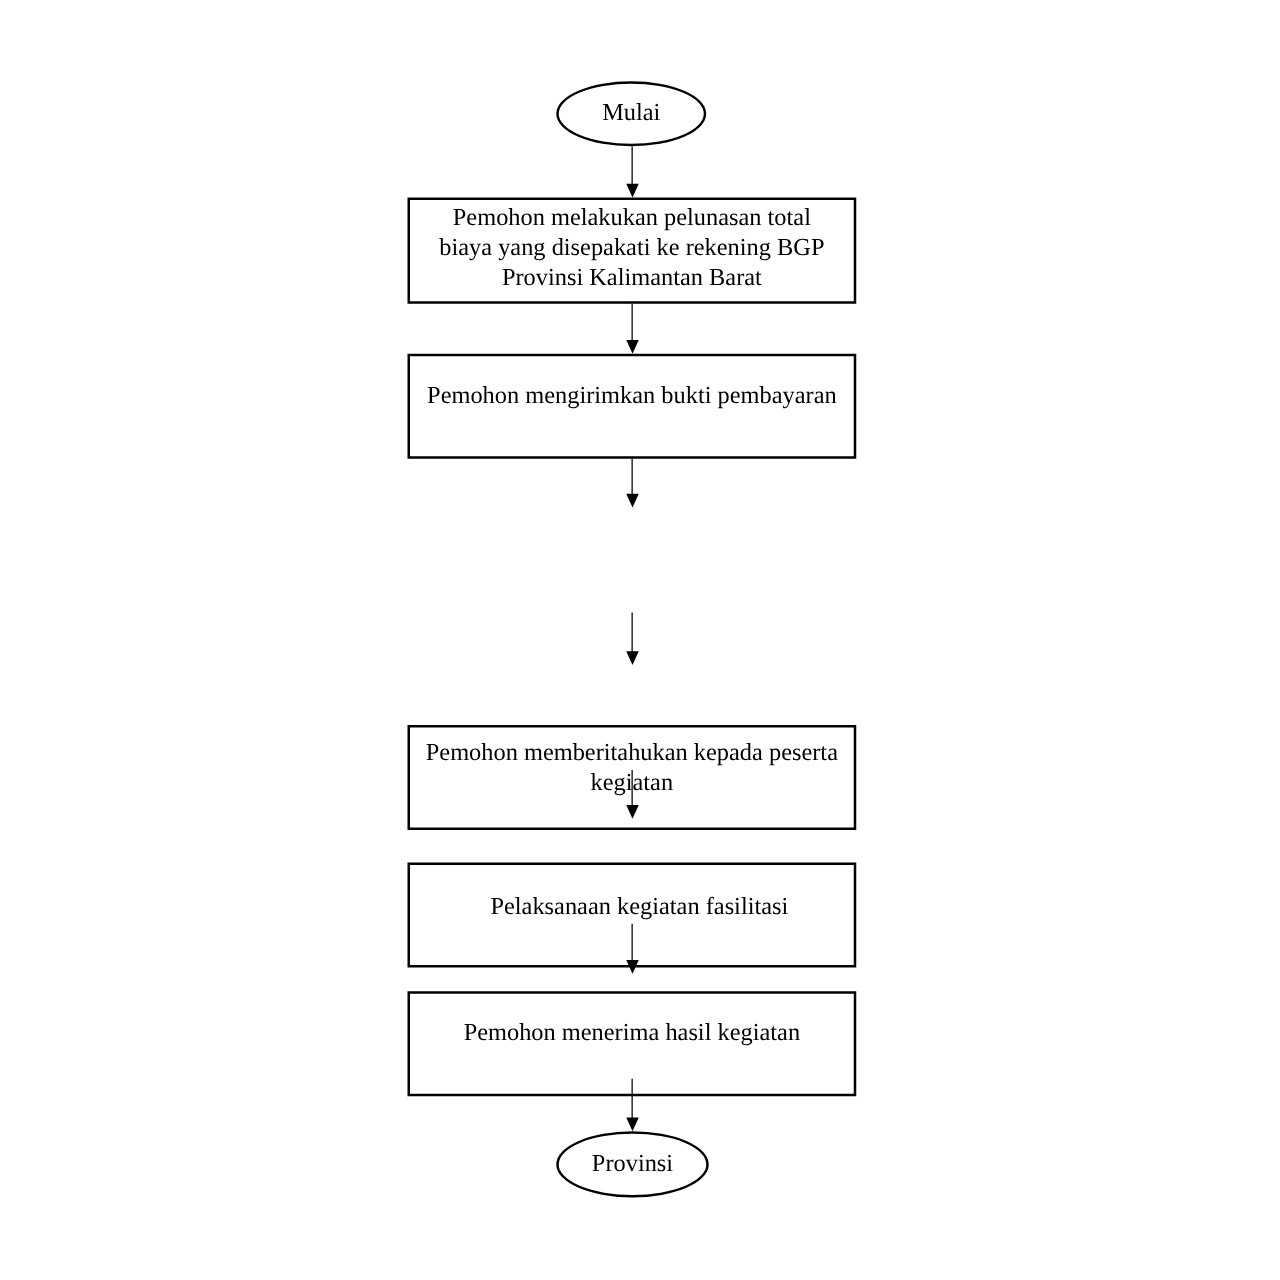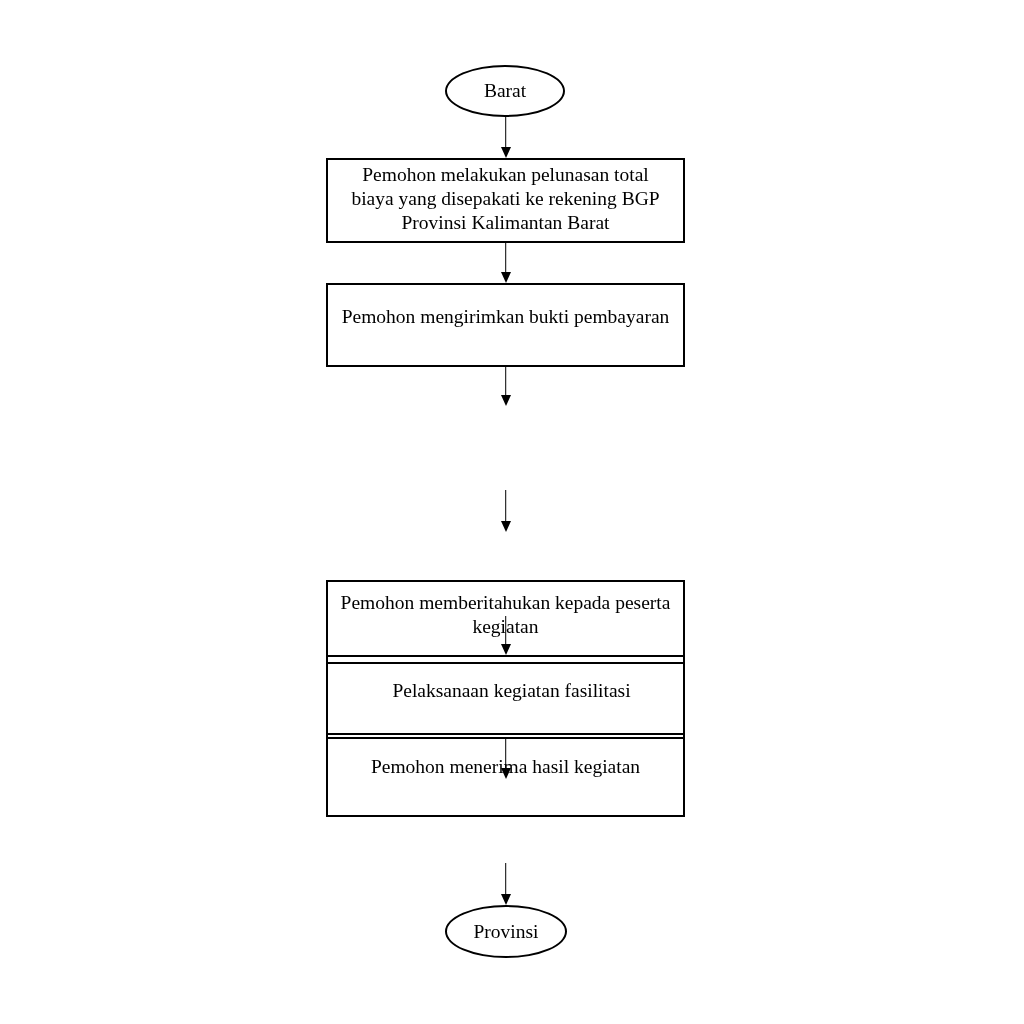--- a/index.html
+++ b/index.html
@@ -45,22 +45,22 @@
     font-size: 19.5px;
     line-height: 24px;
   }
   .box .label {
     white-space: pre-line;
   }
   .box.b1 { top: 158px; height: 85px; padding-bottom: 3px; }
   .box.b2 { top: 283px; padding-bottom: 16px; }
   .box.b3 { top: 406px; padding-bottom: 16px; }
   .box.b4 { top: 532px; padding-bottom: 14px; margin-top: 48px; }
-  .box.b5 { top: 655px; padding-bottom: 12px; padding-left: 12px; }
-  .box.b6 { top: 733px; padding-bottom: 16px; }
+  .box.b5 { top: 690px; padding-bottom: 12px; padding-left: 12px; }
+  .box.b6 { top: 793px; padding-bottom: 16px; }
   .arrow {
     position: absolute;
     left: 499.5px;
     width: 12px;
   }
   .arrow .shaft {
     position: absolute;
     left: 50%;
     transform: translateX(-50%);
     top: 0;
@@ -86,21 +86,21 @@
   .arrow.a5 { top: 616px; height: 39px; }
   .arrow.a6 { top: 739px; height: 40px; }
   .arrow.a7 { top: 863px; height: 42px; }
 </style>
 </head>
 <body>
 
 <div class="canvas">
 
   <div class="terminal start">
-    <span class="label">Barat</span>
+    <span class="label">Mulai</span>
   </div>
 
   <div class="arrow a1">
     <div class="shaft"></div>
     <div class="head"></div>
   </div>
 
   <div class="box b1">
     <span class="label">Pemohon melakukan pelunasan total
 biaya yang disepakati ke rekening BGP

